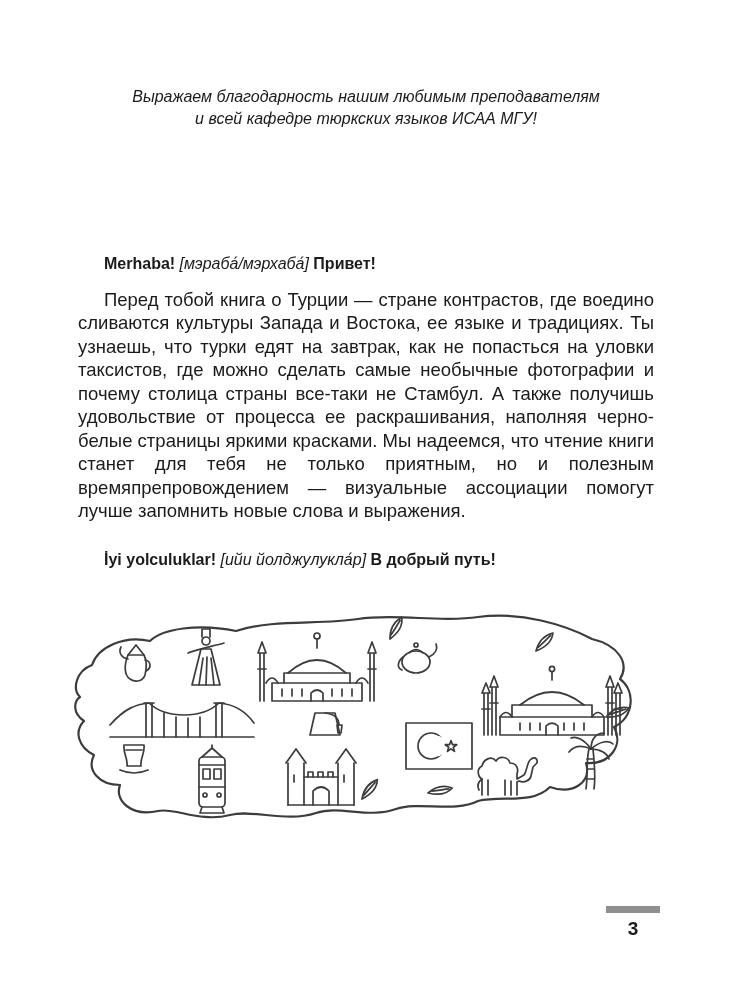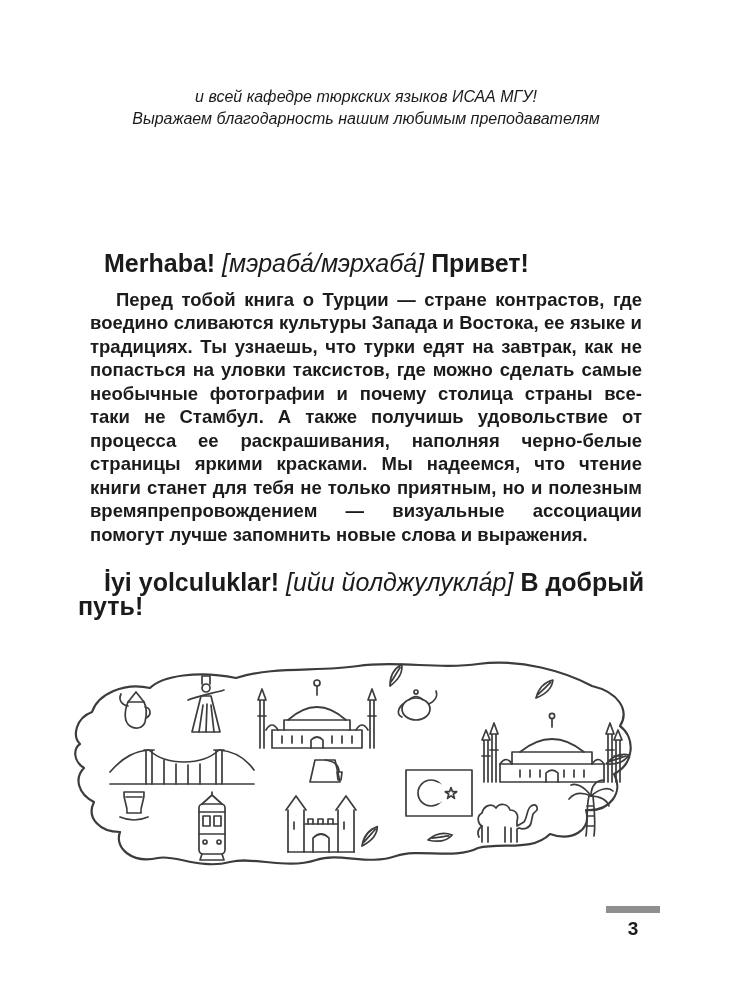--- a/index.html
+++ b/index.html
@@ -6,44 +6,44 @@
   body{
     width:732px;height:1000px;background:#ffffff;color:#1b1b1b;
     font-family:"Liberation Sans",sans-serif;position:relative;overflow:hidden;
   }
   .dedication{
     padding-top:86px;text-align:center;font-style:italic;
     font-size:16px;line-height:22px;
   }
   .content{margin:0 78px;}
   .lead{
-    font-weight:bold;font-size:25px;line-height:23.5px;
+    font-weight:bold;font-size:16px;line-height:23.5px;
     margin:122px 0 0;text-indent:26px;
   }
   .lead .tr{font-weight:normal;font-style:italic;}
   p.body{
     font-size:18.5px;line-height:23.5px;text-align:justify;
-    text-indent:26px;margin:12px;font-weight:bold;
+    text-indent:26px;margin:0;
   }
   p.body.first{margin-top:12px;}
   .farewell{margin-top:25px;}
   .illustration{margin:26px 0 0 58px;width:580px;}
   .footer{
     position:absolute;top:906px;right:72px;width:54px;text-align:center;
   }
   .page-bar{height:7px;width:54px;background:#8f8f8f;}
   .page-number{margin-top:5px;font-weight:bold;font-size:19px;}
   svg{display:block;}
 </style>
 </head>
 <body>
 
 <div class="dedication">
+  <div>Выражаем благодарность нашим любимым преподавателям</div>
   <div>и всей кафедре тюркских языков ИСАА МГУ!</div>
-  <div>Выражаем благодарность нашим любимым преподавателям</div>
 </div>
 
 <div class="content">
   <p class="lead"><b>Merhaba!</b> <i class="tr">[мэраба́/мэрхаба́]</i> <b>Привет!</b></p>
 
   <p class="body first">Перед тобой книга о Турции — стране контрастов, где воедино сливаются культуры Запада и Востока, ее языке и традициях. Ты узнаешь, что турки едят на завтрак, как не попасться на уловки таксистов, где можно сделать самые необычные фотографии и почему столица страны все-таки не Стамбул. А также получишь удовольствие от процесса ее раскрашивания, наполняя черно-белые страницы яркими красками. Мы надеемся, что чтение книги станет для тебя не только приятным, но и полезным времяпрепровождением — визуальные ассоциации помогут лучше запомнить новые слова и выражения.</p>
 
   <p class="lead farewell"><b>İyi yolculuklar!</b> <i class="tr">[ийи йолджулукла́р]</i> <b>В добрый путь!</b></p>
 </div>
 

